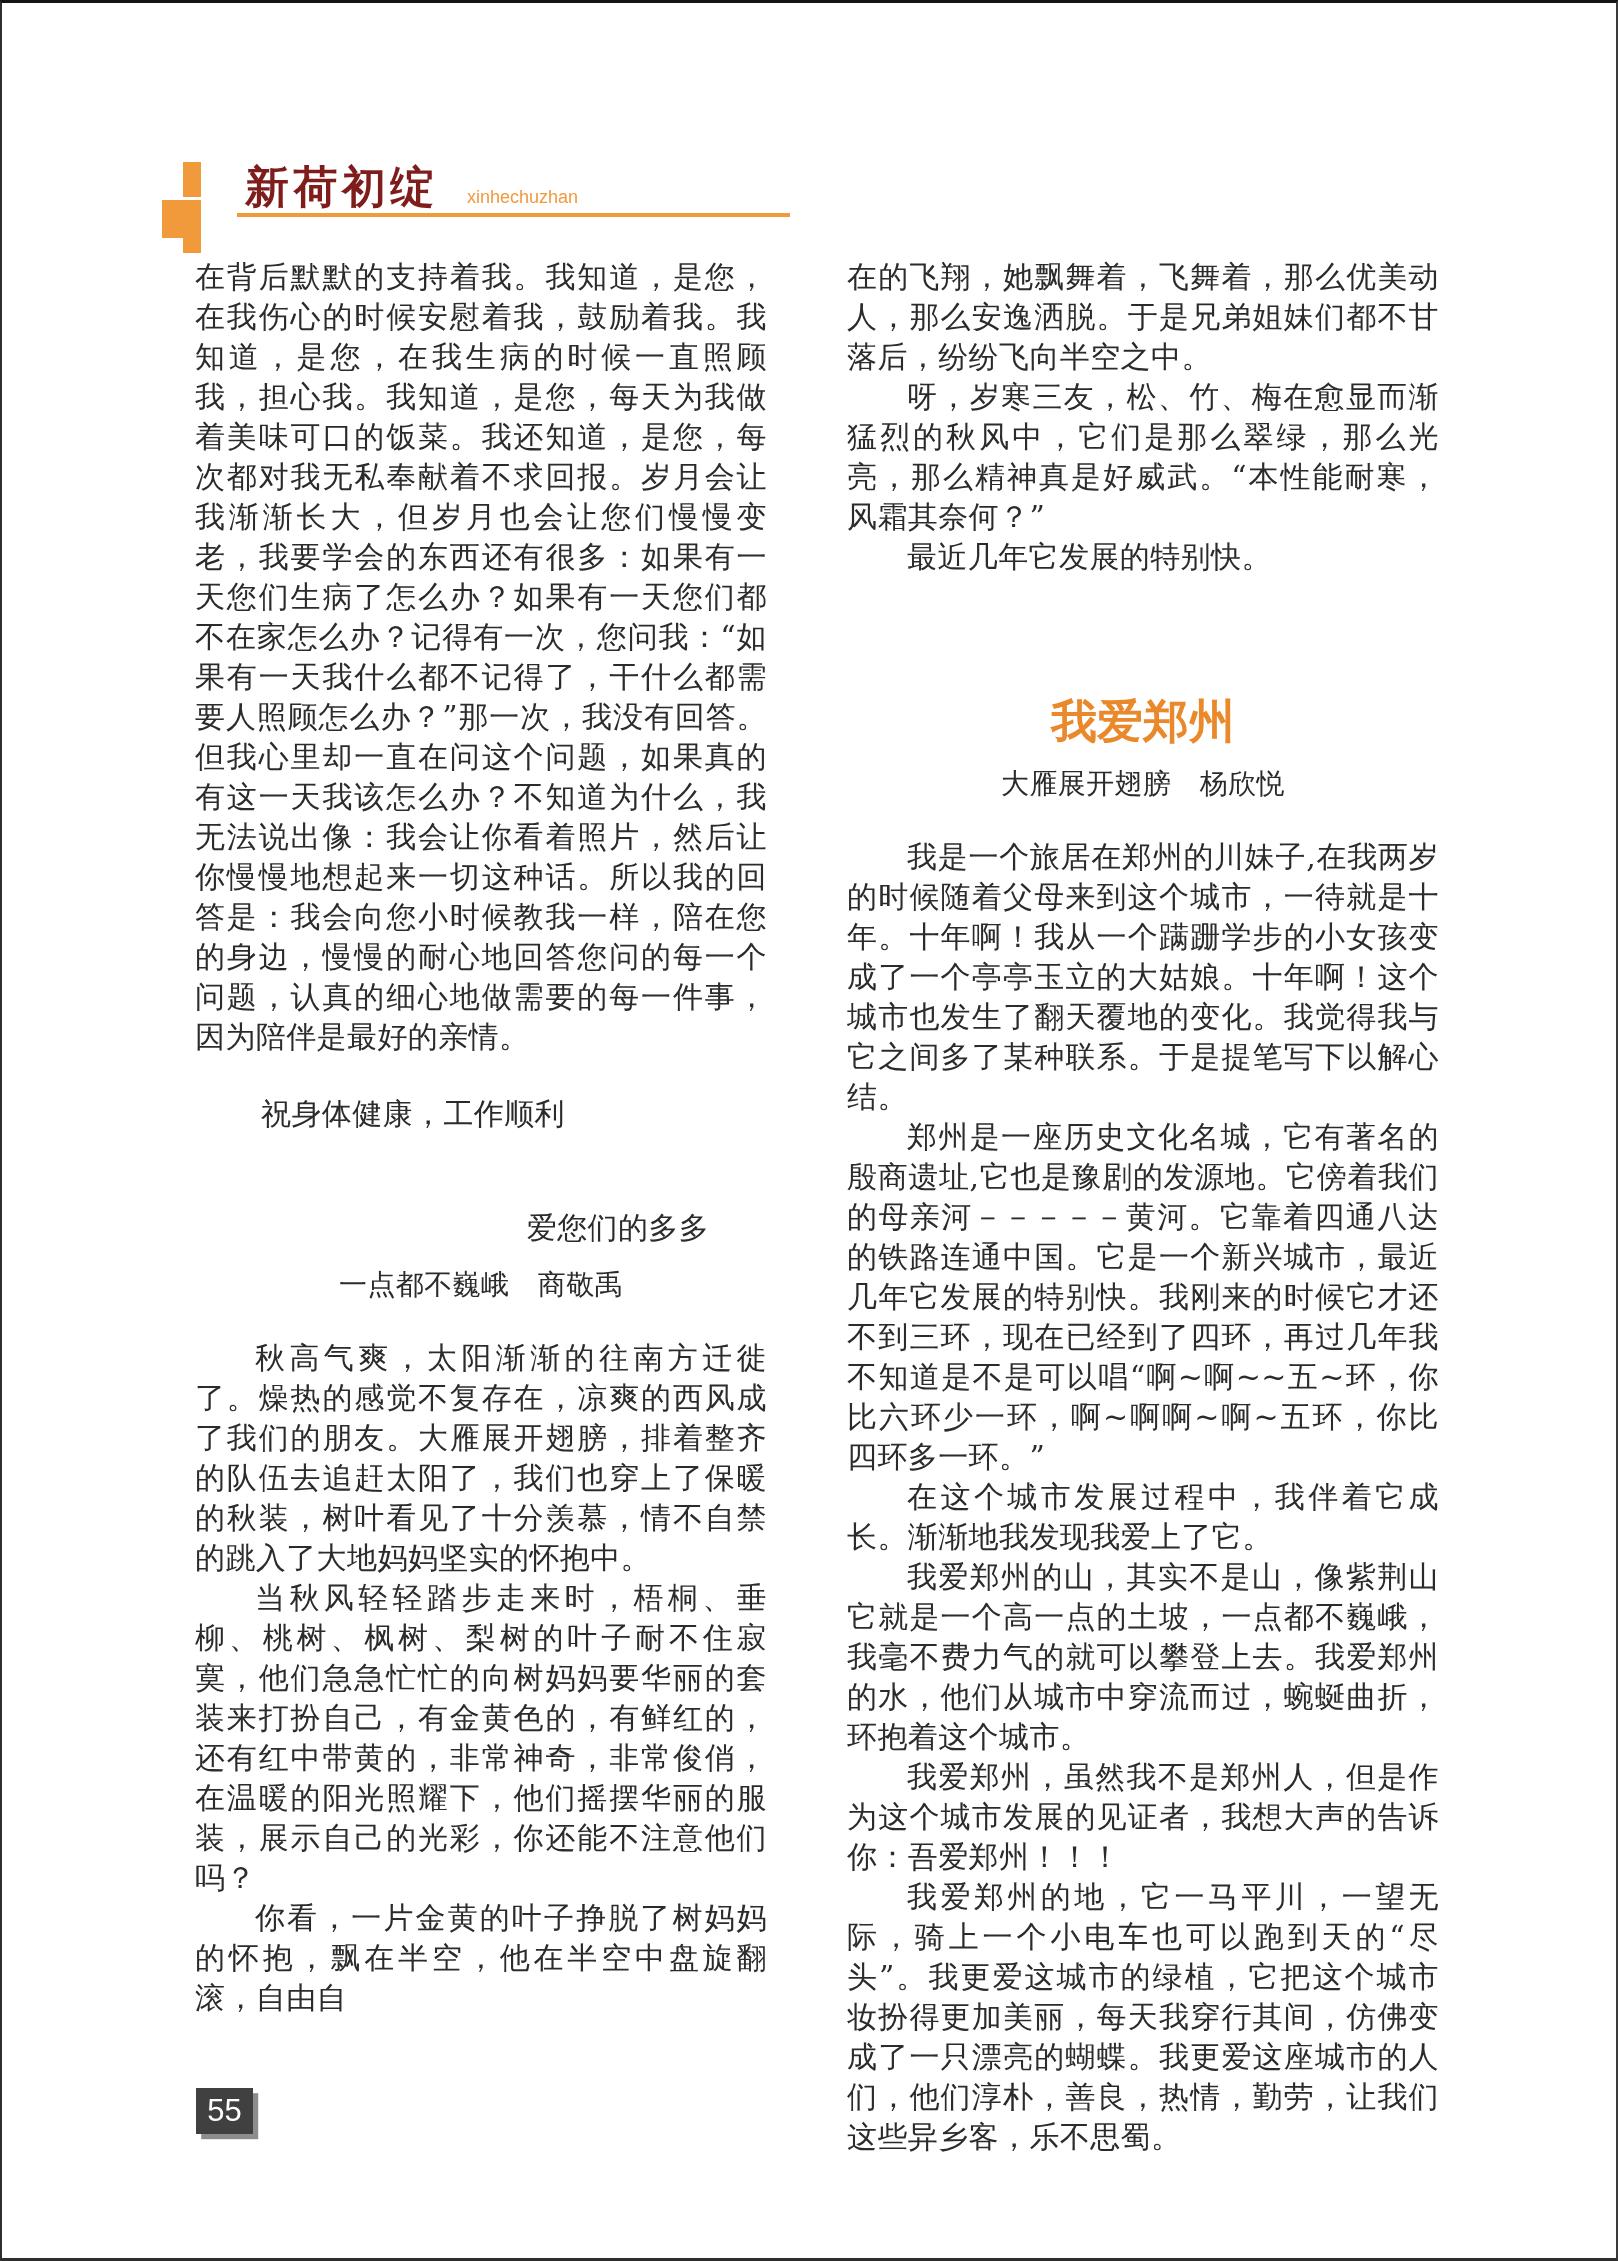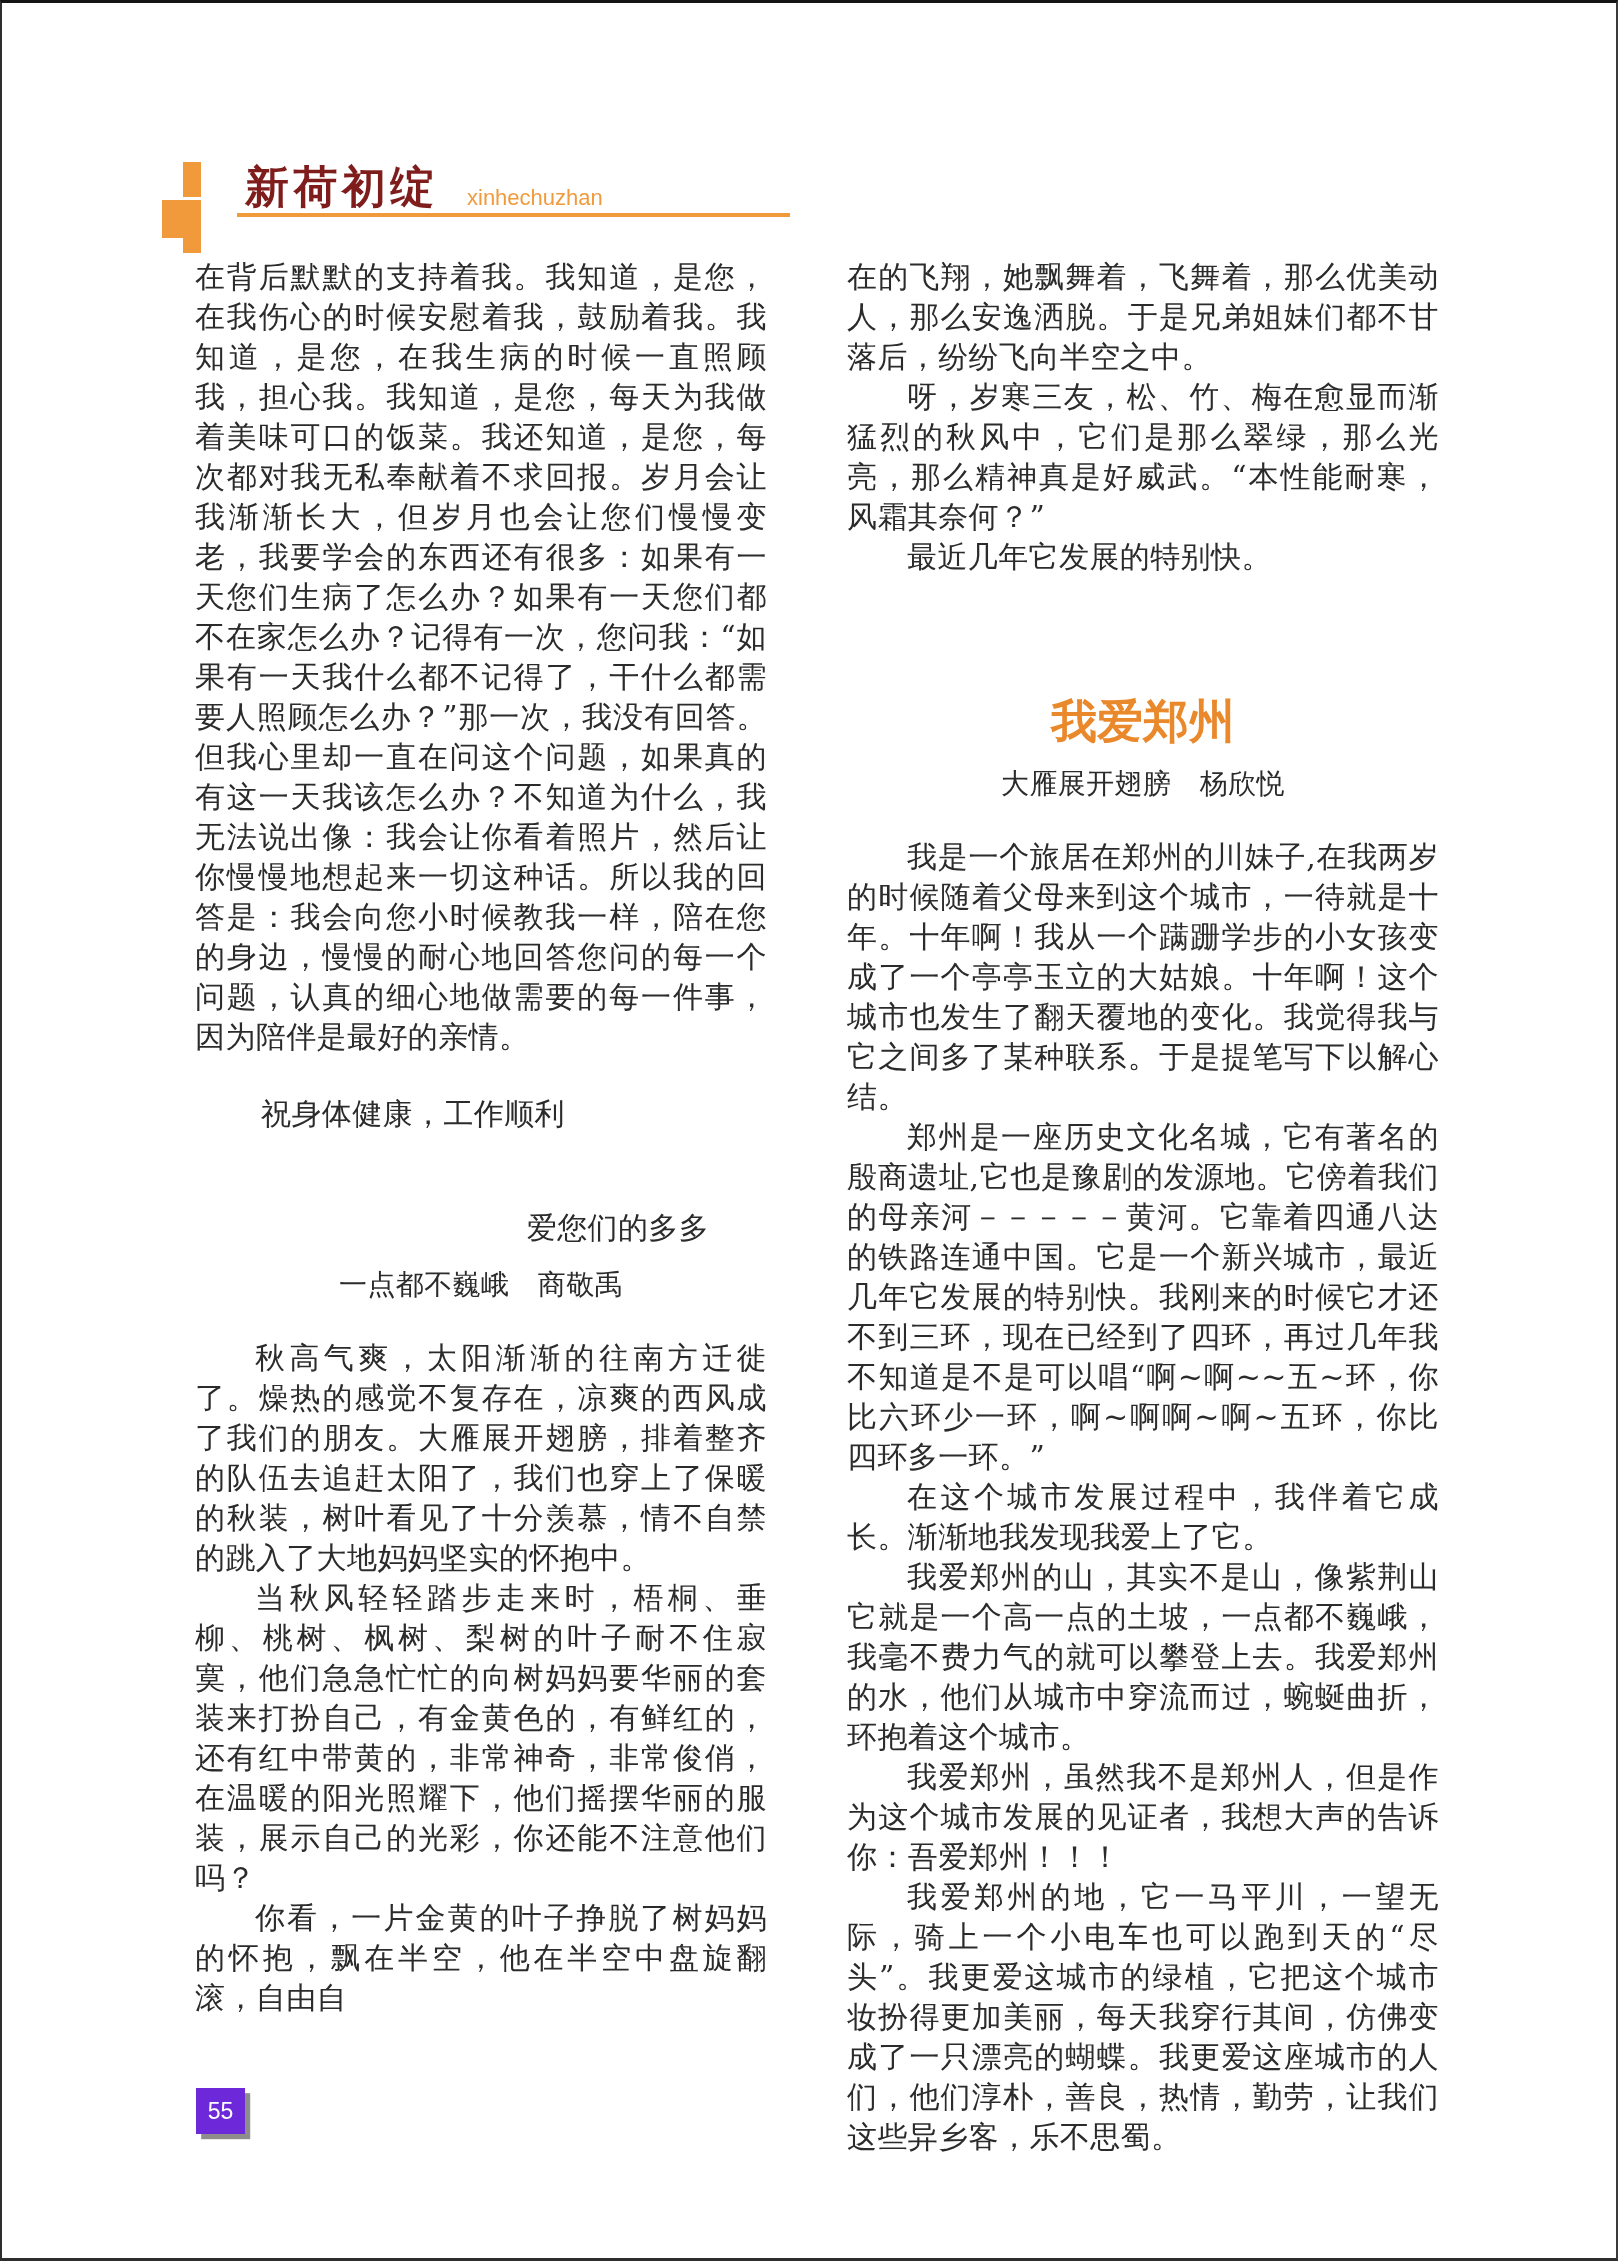--- a/index.html
+++ b/index.html
@@ -23,21 +23,21 @@
   .logo-b { left:160px; top:197px; width:20.6px; height:38px; }
   .logo-c { left:181px; top:197px; width:17.7px; height:53px; }
   .brand-cn {
     position:absolute; left:243px; top:159px;
     font-size:44px; line-height:49px; font-weight:bold;
     letter-spacing:4.4px; color:#7f1d1d;
     font-family:"Liberation Sans","DejaVu Sans",sans-serif;
   }
   .brand-py {
     position:absolute; left:465px; top:182px;
-    font-size:22px; line-height:25px; color:#F09A3C;
+    font-size:18px; line-height:25px; color:#F09A3C;
     font-family:"Liberation Sans","DejaVu Sans",sans-serif;
   }
   .header-rule {
     position:absolute; left:235px; top:210px;
     width:553px; height:4.4px; background:#F09A3C;
   }
   
   .col { position:absolute; top:254px; }
   .col-left  { left:193px;  width:572px; }
   .col-right { left:845px; width:592px; }
@@ -56,25 +56,25 @@
   }
   .article-byline {
     margin:0 !important; margin-top:17.7px !important;
     font-size:28px !important; line-height:37px !important;
     text-align:center !important;
   }
   .first-para { margin-top:35px !important; }
   
   .page-num {
     position:absolute; left:194px; top:2085px;
-    width:49px; height:46px;
-    background:#6d28d9;
+    width:57px; height:46px;
+    background:#404040;
     box-shadow:5.2px 5.2px 0 #8F8D8C;
     display:flex; align-items:center; justify-content:center;
-    color:#ffffff; font-size:23px;
+    color:#ffffff; font-size:31px;
     font-family:"Liberation Sans","DejaVu Sans",sans-serif;
   }
 </style>
 </head>
 <body>
 
 <div class="page">
 
   <div>
     <div class="logo-block logo-a"></div>

